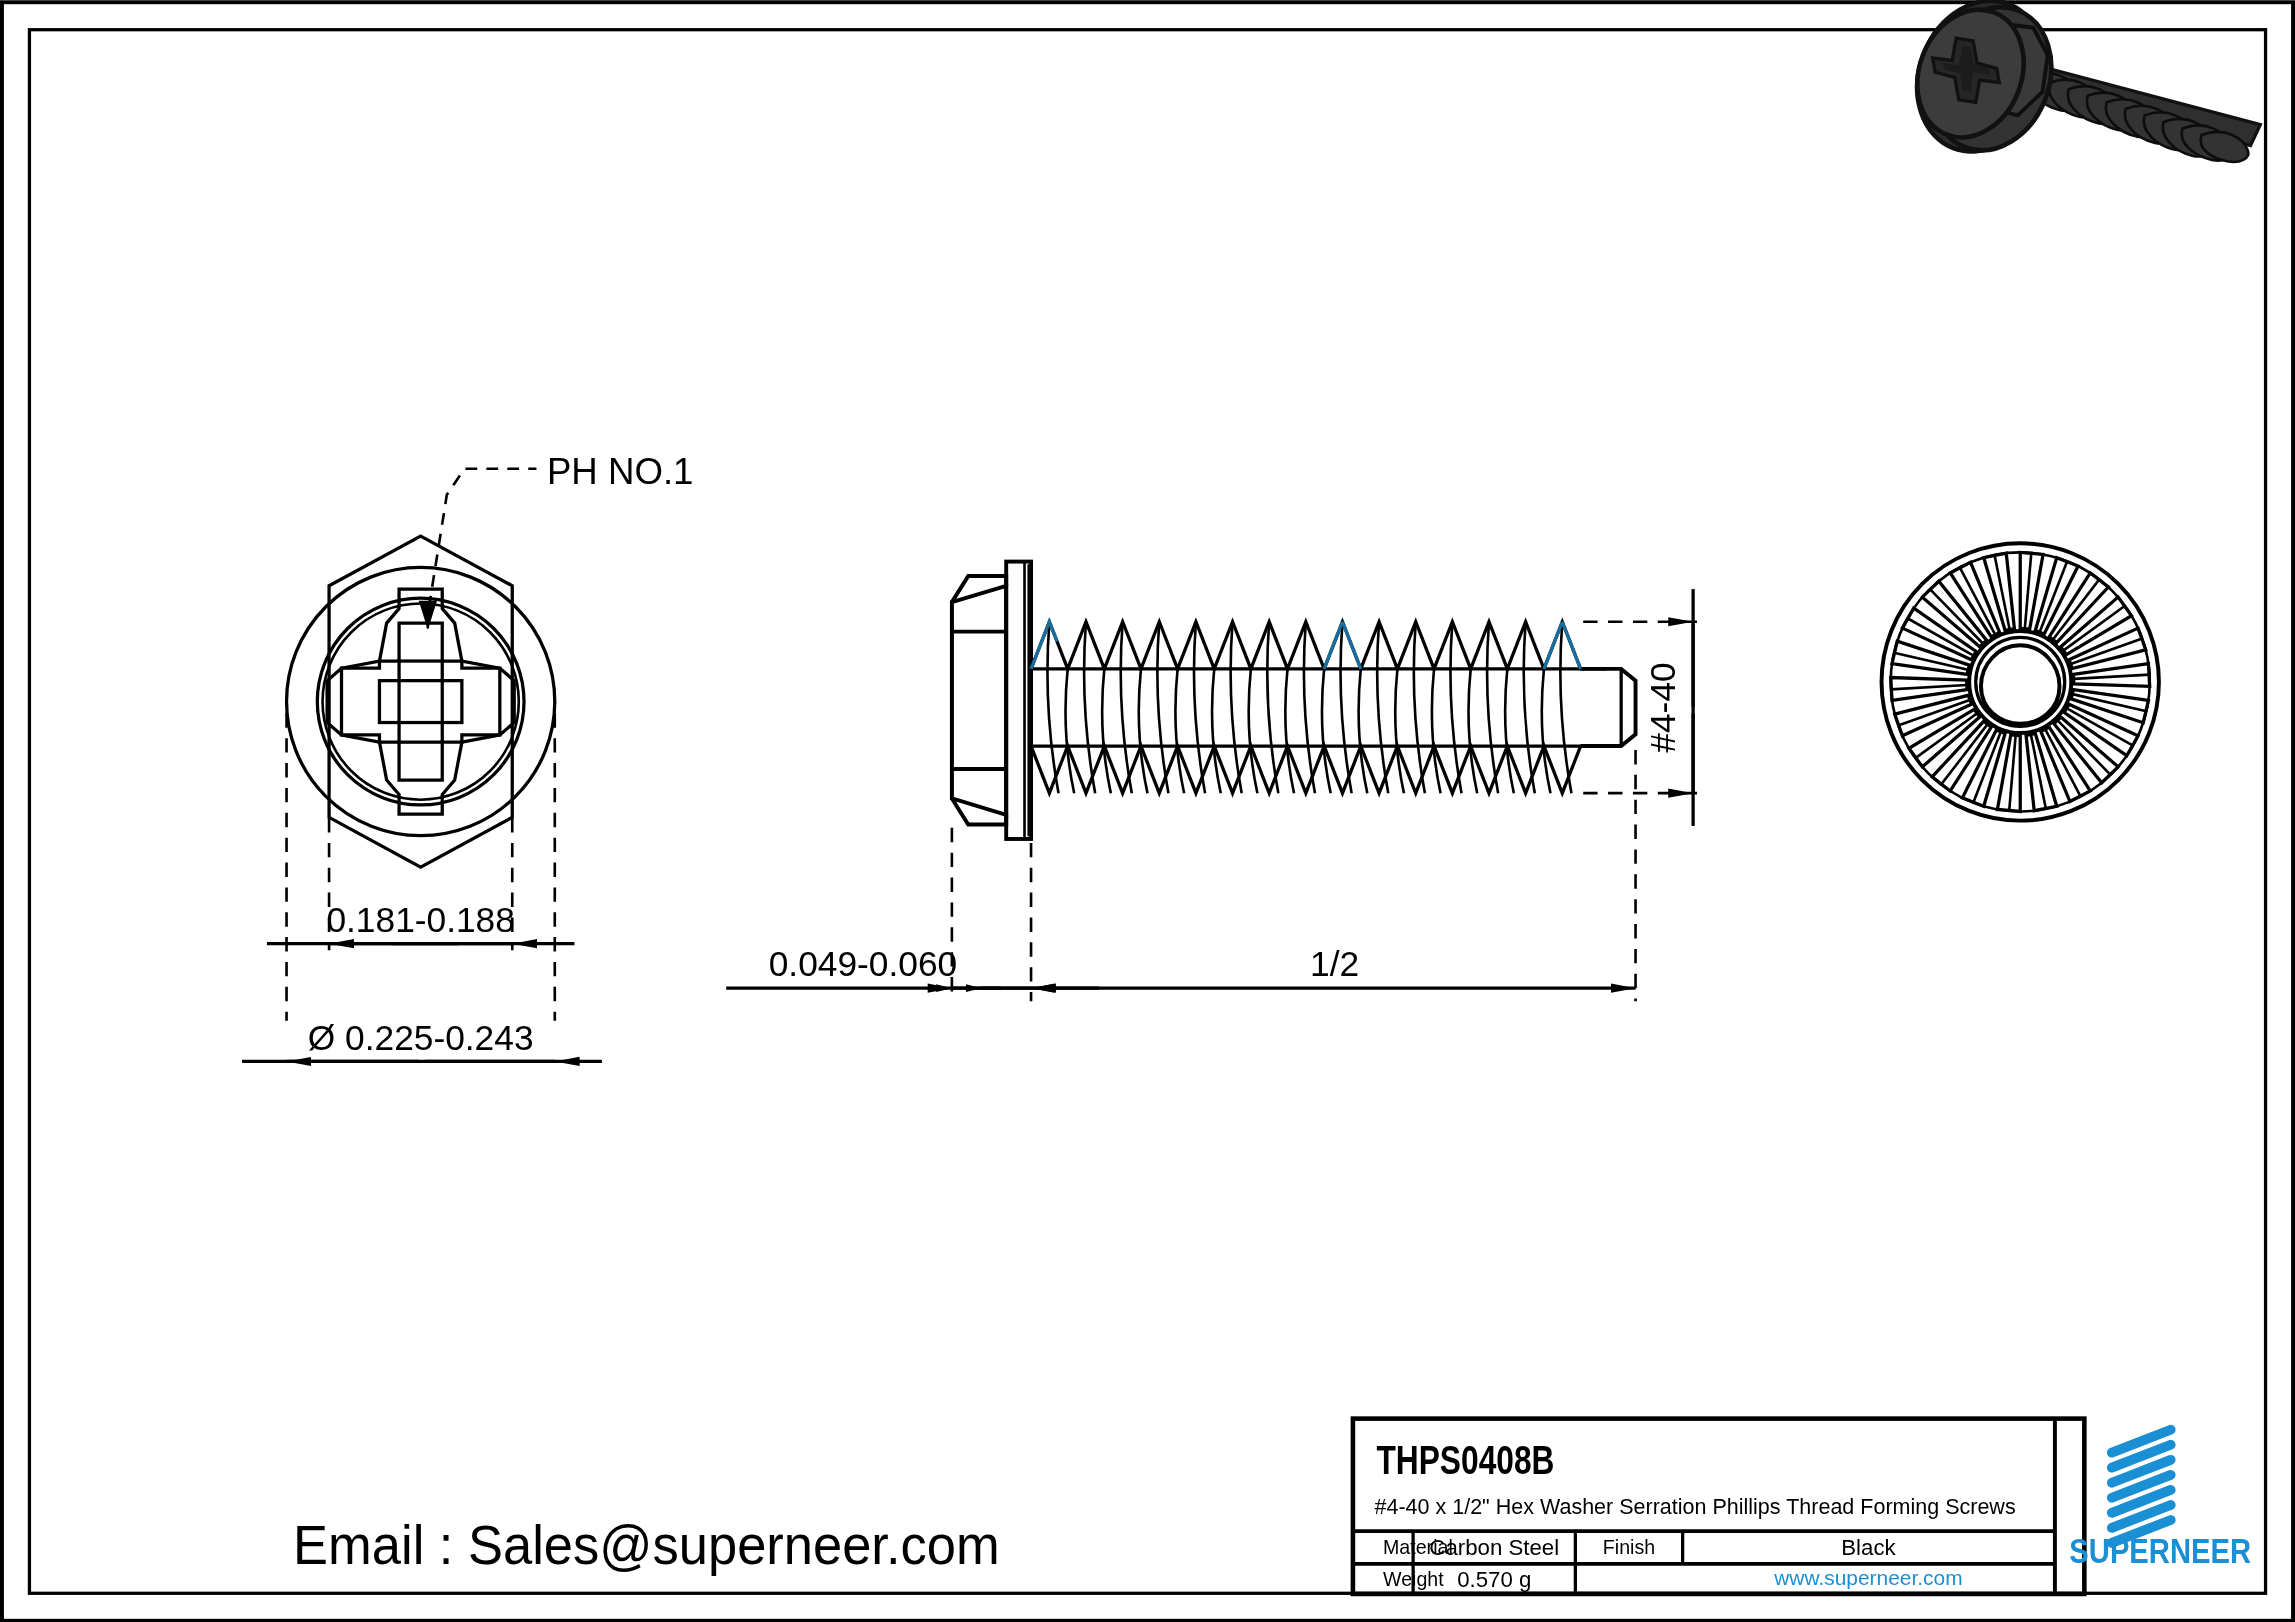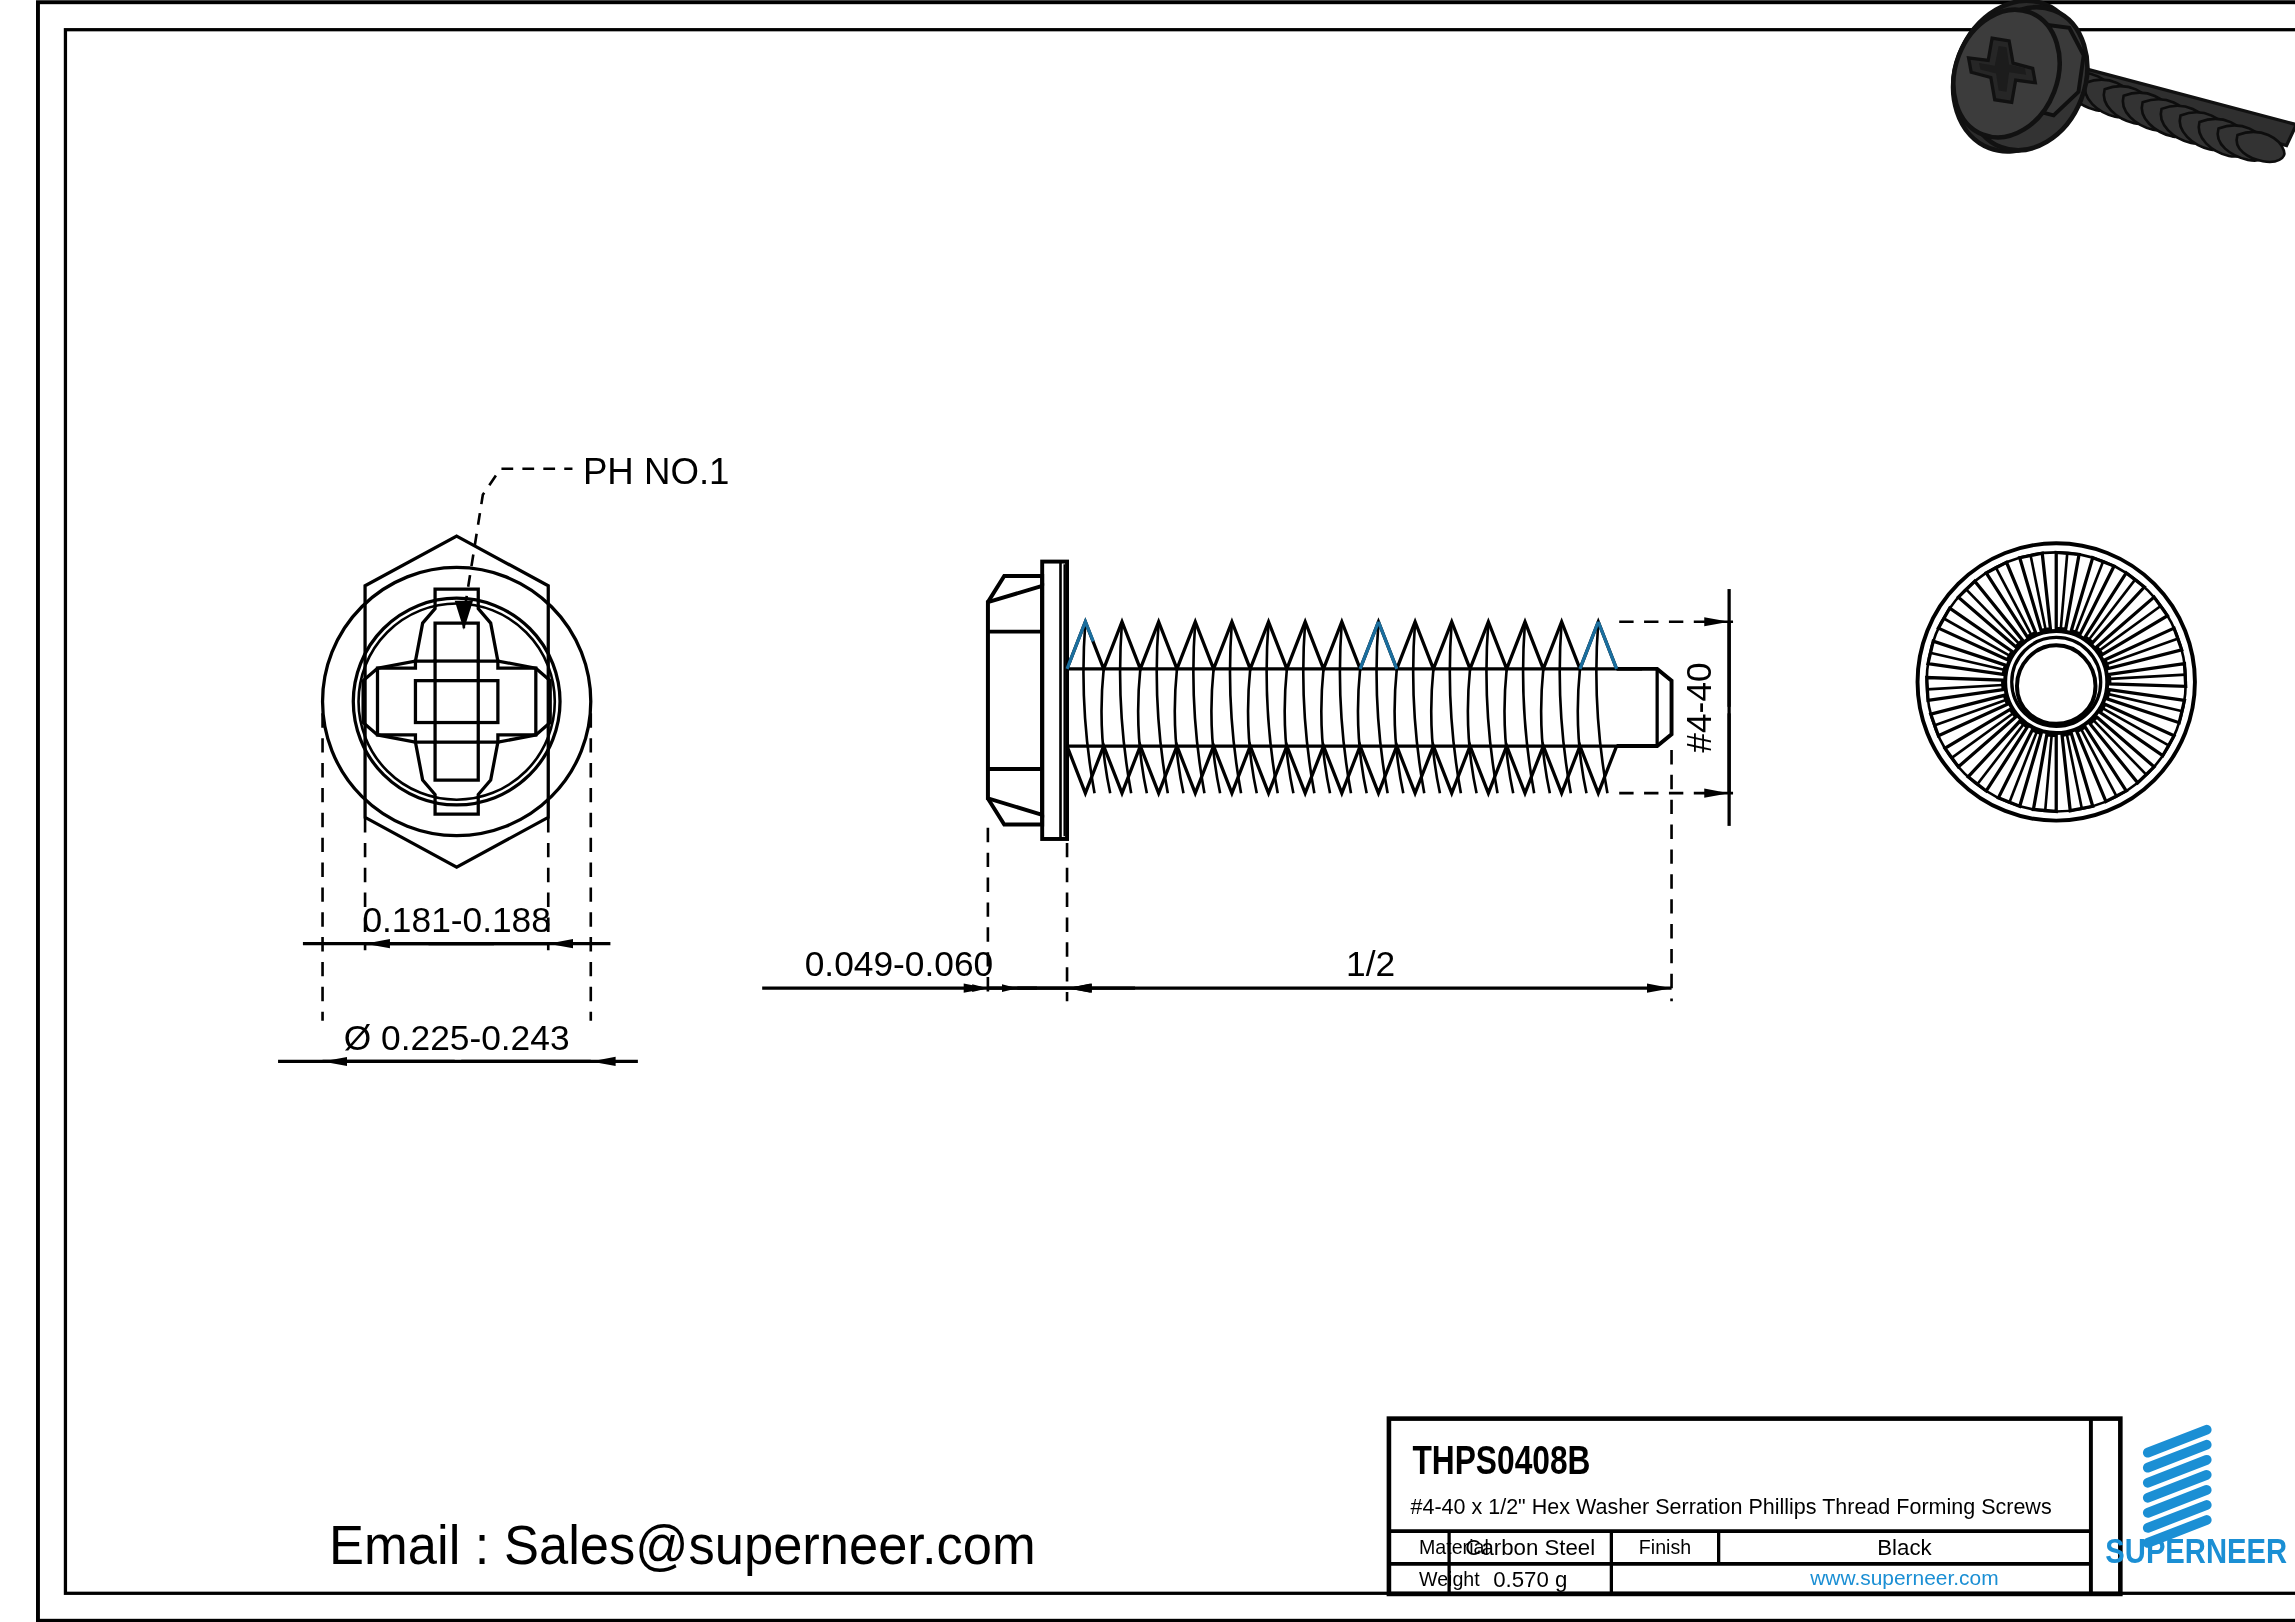--- a/index.html
+++ b/index.html
@@ -14,21 +14,20 @@
     font-family: "Liberation Sans", sans-serif;
     overflow: hidden;
     position: relative;
   }
   #sheet {
     position: absolute;
     left: 0; top: 0;
     width: 2211px;
     height: 1623px;
     background: #ffffff;
-    margin-left: 36px;
   }
   svg.layer {
     position: absolute;
     left: 0; top: 0;
     width: 2295px;
     height: 1623px;
   }
   .dimtext {
     font-family: "Liberation Sans", sans-serif;
     font-weight: 400;

